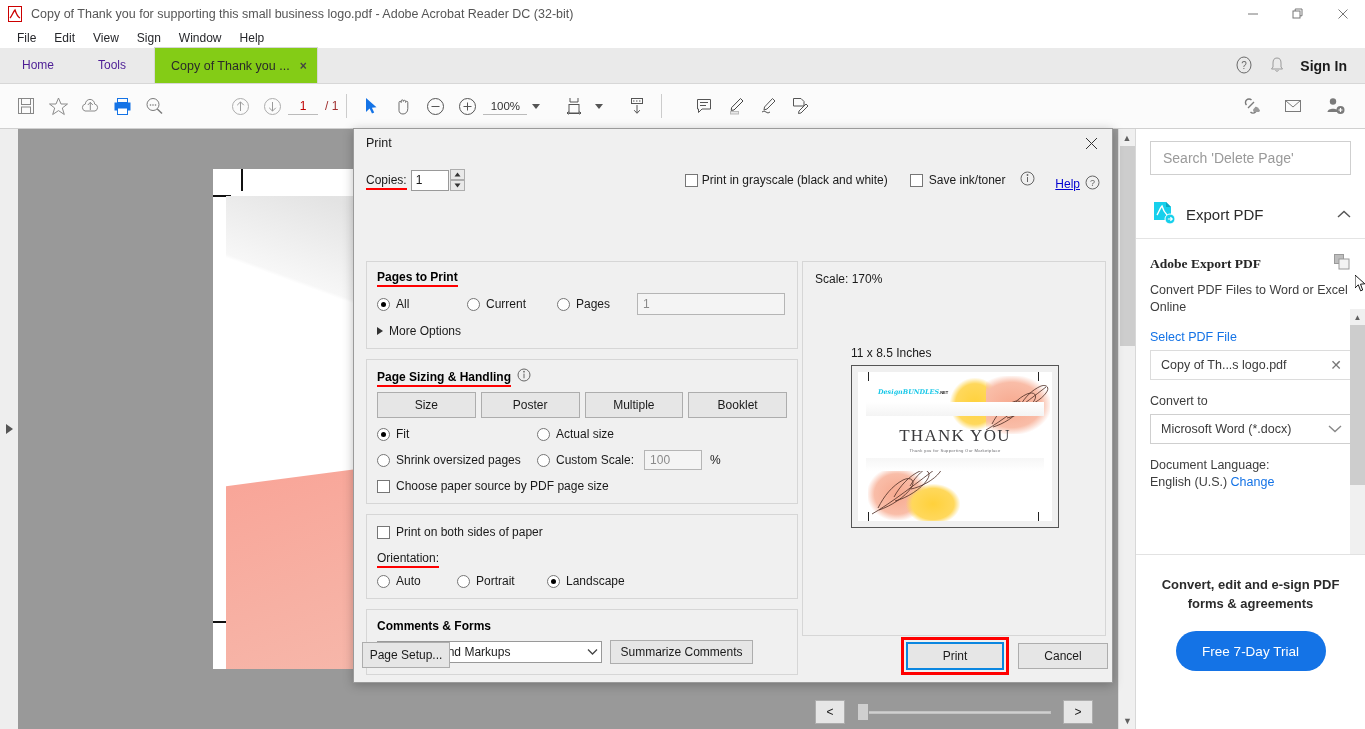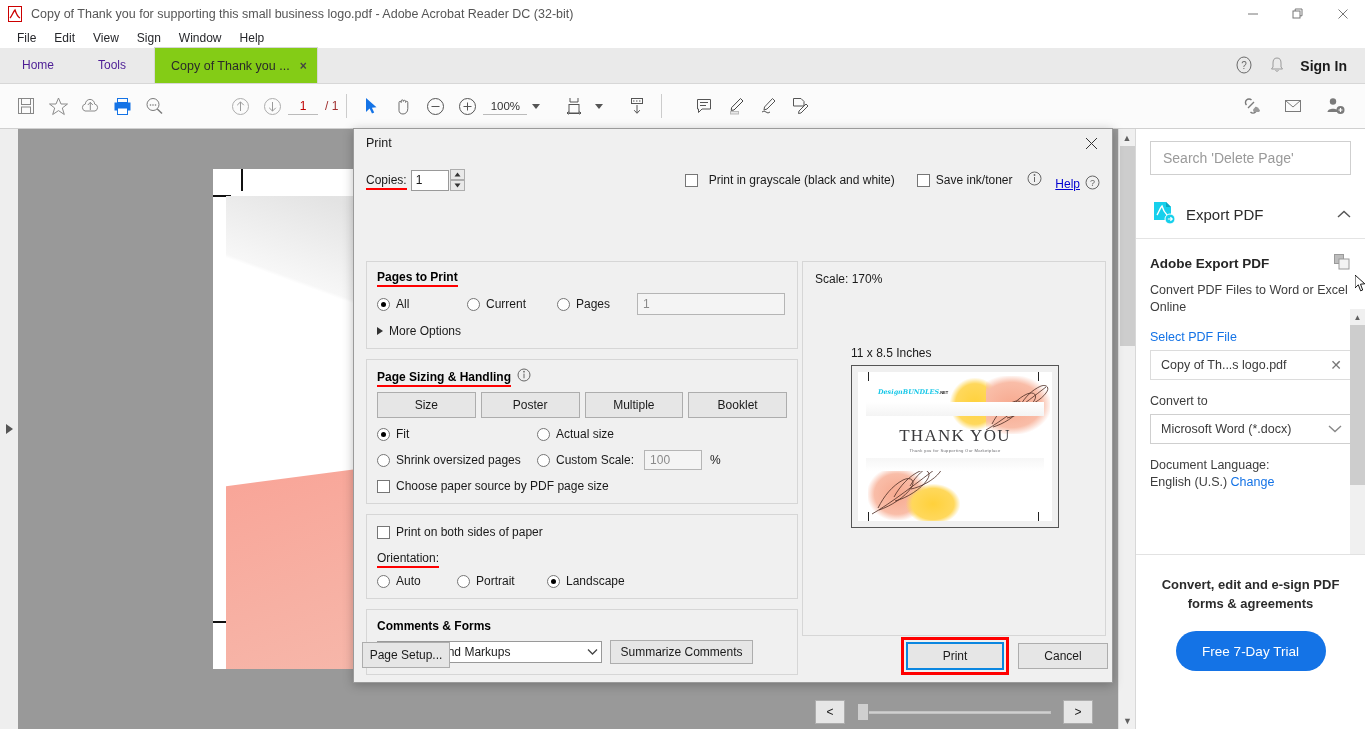--- a/index.html
+++ b/index.html
@@ -130,21 +130,21 @@
     display:flex; align-items:center; padding:0 12px; font-size:14px; color:#9a9a9a;
   }
   #export-header{
     margin-top:16px; height:48px; display:flex; align-items:center; padding:0 14px;
     border-bottom:1px solid #e4e4e4;
   }
   #export-title{ font-size:15px; color:#2b2b2b; margin-left:10px; flex:1; }
   #chev-up{ color:#555; font-size:13px; }
   .sb-sec{ padding:14px 14px 0 14px; }
   #adobe-export-title{ font-size:13.5px; font-weight:bold; color:#262626; display:flex; align-items:center; }
-  #adobe-export-title span.t{ flex:1; }
+  #adobe-export-title span.t{ flex:1;font-family:Liberation Serif, serif; }
   #export-desc{ margin-top:8px; font-size:12.5px; color:#3d3d3d; line-height:17px; }
   .link{ color:#1473e6; font-size:12.5px; }
   #select-label{ margin-top:14px; }
   #file-chip{
     margin-top:6px; height:30px; border:1px solid #dcdcdc; background:#fff; display:flex;
     align-items:center; padding:0 8px 0 10px; font-size:12.5px; color:#3a3a3a;
   }
   #file-chip .nm{ flex:1; }
   #file-chip .x{ color:#777; font-size:14px; }
   #convert-label{ margin-top:14px; font-size:12.5px; color:#3d3d3d; }
@@ -220,21 +220,21 @@
   #help-link{ color:#0000d0; font-size:12px; text-decoration:underline; }
 
   
   #copies-row{ padding:12px 0 0 12px; display:flex; align-items:center; }
   #copies-input{
     width:38px; height:21px; border:1px solid #999; background:#fff; font-size:12px;
     padding-left:4px; display:flex; align-items:center; margin-left:4px;
   }
   #spin{ width:15px; height:22px; margin-left:1px; display:flex; flex-direction:column; }
   .spin-b{ flex:1; border:1px solid #adadad; background:#e9e9e9; display:flex; align-items:center; justify-content:center; }
-  #grayscale-chk{ margin-left:220px; display:flex; align-items:center; gap:11px;}
+  #grayscale-chk{ margin-left:220px; display:flex; align-items:center; gap:4px;}
   #saveink-chk{ margin-left:22px; display:flex; align-items:center; gap:6px;}
   .chk{ width:13px; height:13px; border:1px solid #767676; background:#fff; flex:none; }
   .radio{ width:13px; height:13px; border:1px solid #767676; border-radius:50%; background:#fff; flex:none; position:relative; }
   .radio.on:after{
     content:""; position:absolute; left:3px; top:3px; width:5px; height:5px; border-radius:50%; background:#000;
   }
 
   .panel{
     border:1px solid #d6d6d6; background:#f0f0f0; margin:10px 0 0 6px; width:432px; padding:8px 10px 10px 10px;
   }

